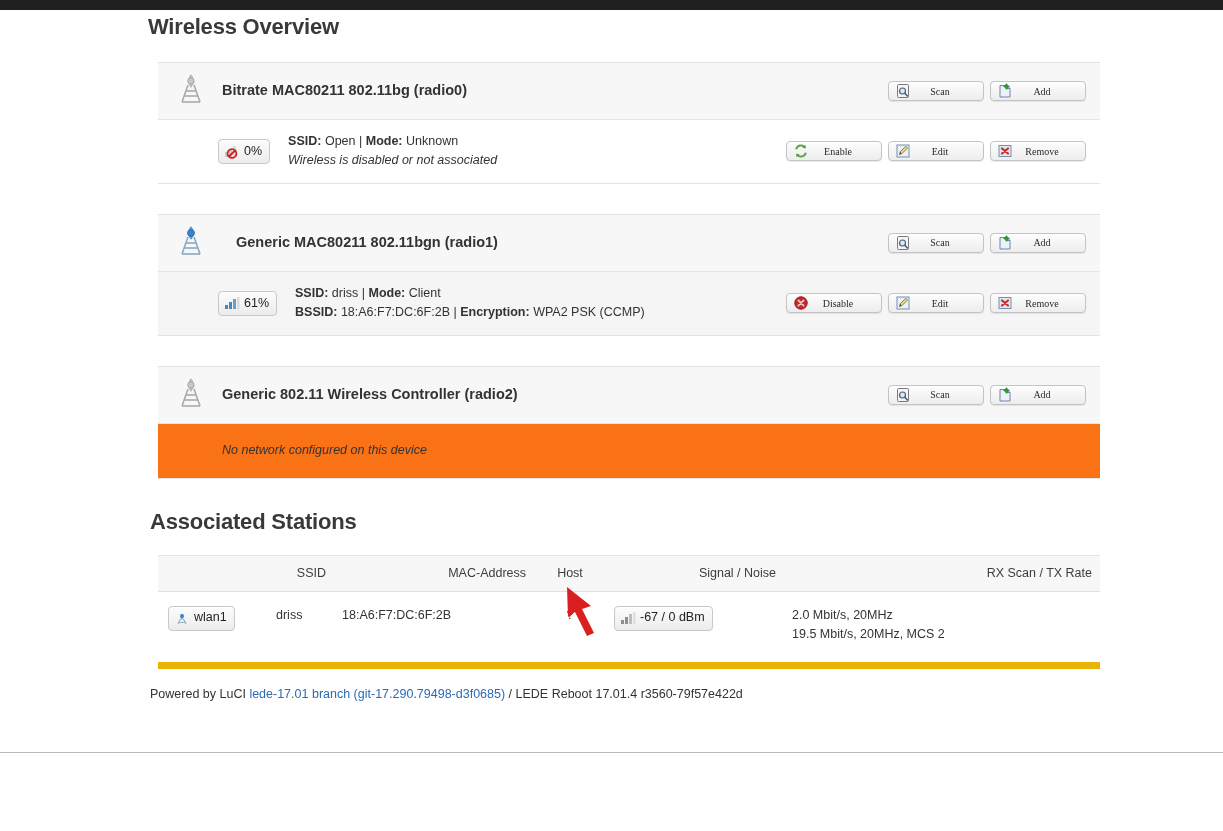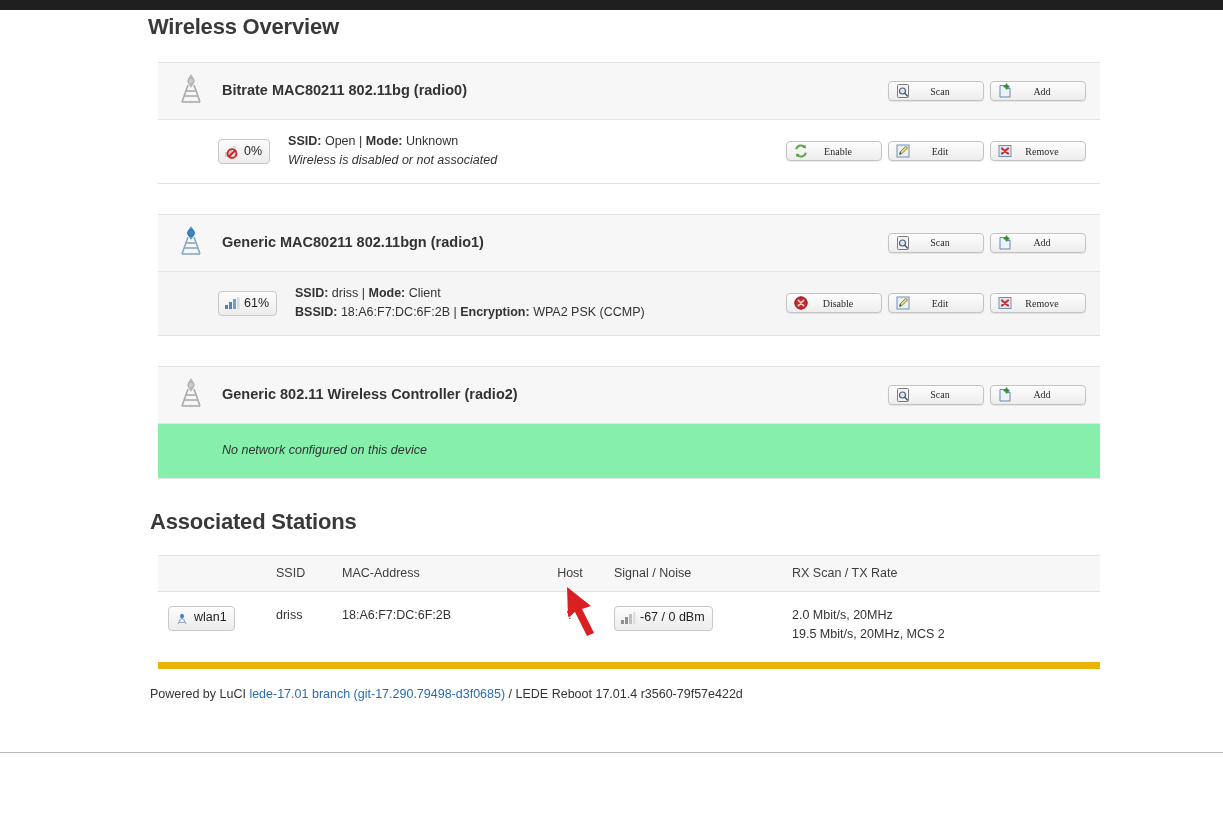--- a/index.html
+++ b/index.html
@@ -35,40 +35,40 @@
     margin-bottom:30px;
     width:942px; margin-left:10px;
   }
   .radio-head {
     display:flex; align-items:center;
     background:#f7f7f7;
     border-bottom:1px solid #e5e5e5;
     padding:9px 14px 9px 16px;
     min-height:46px;
   }
-  .radio-head.tall { min-height:54px; }
+  .radio-head.tall { min-height:54px;gap:14px; }
   .radio-info { flex:1; padding-left:14px; }
   .radio-title {
     font-size:14.5px; font-weight:bold; color:#333; line-height:1.35;
   }
   .radio-sub {
     font-size:12.5px; color:#444; line-height:1.5; margin-top:2px;
   }
   .radio-sub b { color:#333; }
 
   .radio-body {
     display:flex; align-items:center;
     padding:12px 14px 12px 60px;
     background:#fff;
     min-height:54px;
   }
   .radio-body.shaded { background:#f5f5f5; }
   .radio-body.plain {
     padding-left:64px; padding-top:10px; padding-bottom:12px;
-    background:#86efac;
+    background:#f97316;
   }
   .iface-info { flex:1; padding-left:18px; font-size:12.5px; color:#333; line-height:1.55; }
   .iface-note { font-style:italic; color:#333; font-size:12.5px; }
   .empty-note { font-style:italic; color:#333; font-size:12.5px; }
 
   
   .btnrow { display:flex; gap:6px; align-items:center; }
   .btn {
     display:inline-flex; align-items:center;
     height:20px; min-width:96px;
@@ -96,21 +96,21 @@
   }
   .badge .ico { width:16px; height:16px; flex:0 0 16px; }
 
   
   .stations {
     width:942px; margin-left:10px;
     border-collapse:collapse;
     font-size:12.5px; color:#333;
   }
   .stations thead th {
-    text-align:left; font-weight:normal; color:#3d3d3d;
+    text-align:right; font-weight:normal; color:#3d3d3d;
     padding:10px 8px 11px 8px;
     background:#f7f7f7;
     border-top:1px solid #e3e3e3;
     border-bottom:1px solid #e1e1e1;
     font-size:12.5px;
   }
   .stations tbody td {
     padding:14px 8px 18px 8px;
     border-bottom:7px solid #eab308;
     vertical-align:top;

